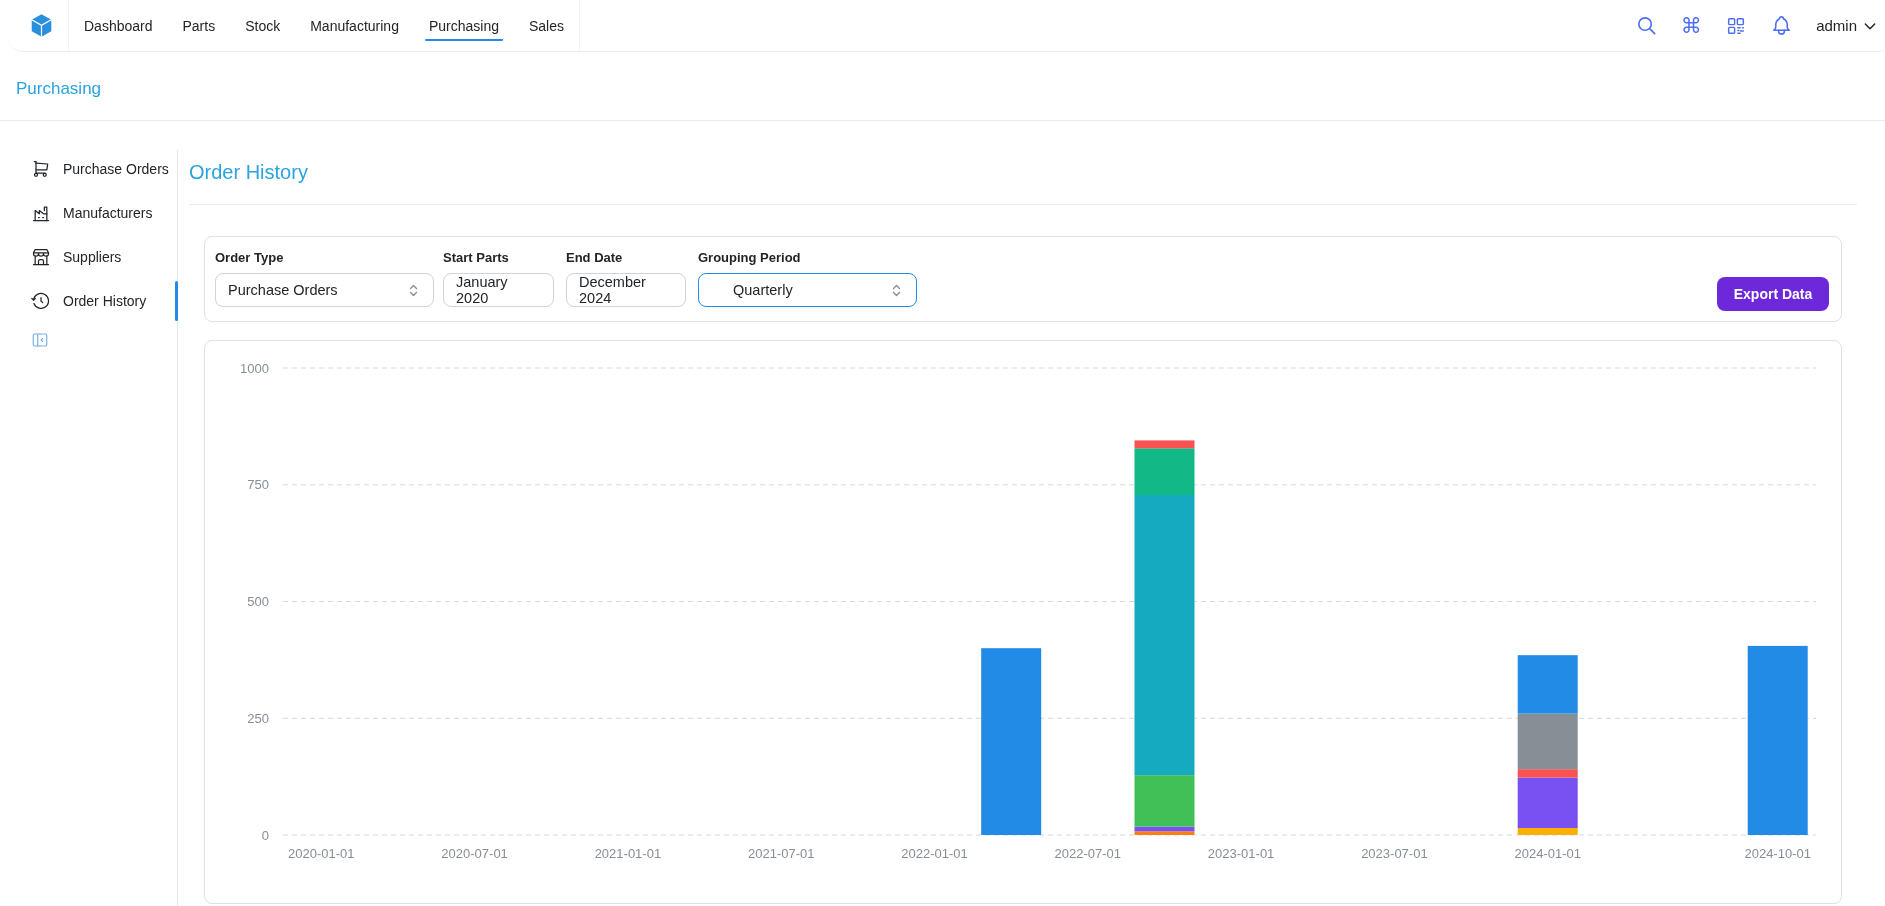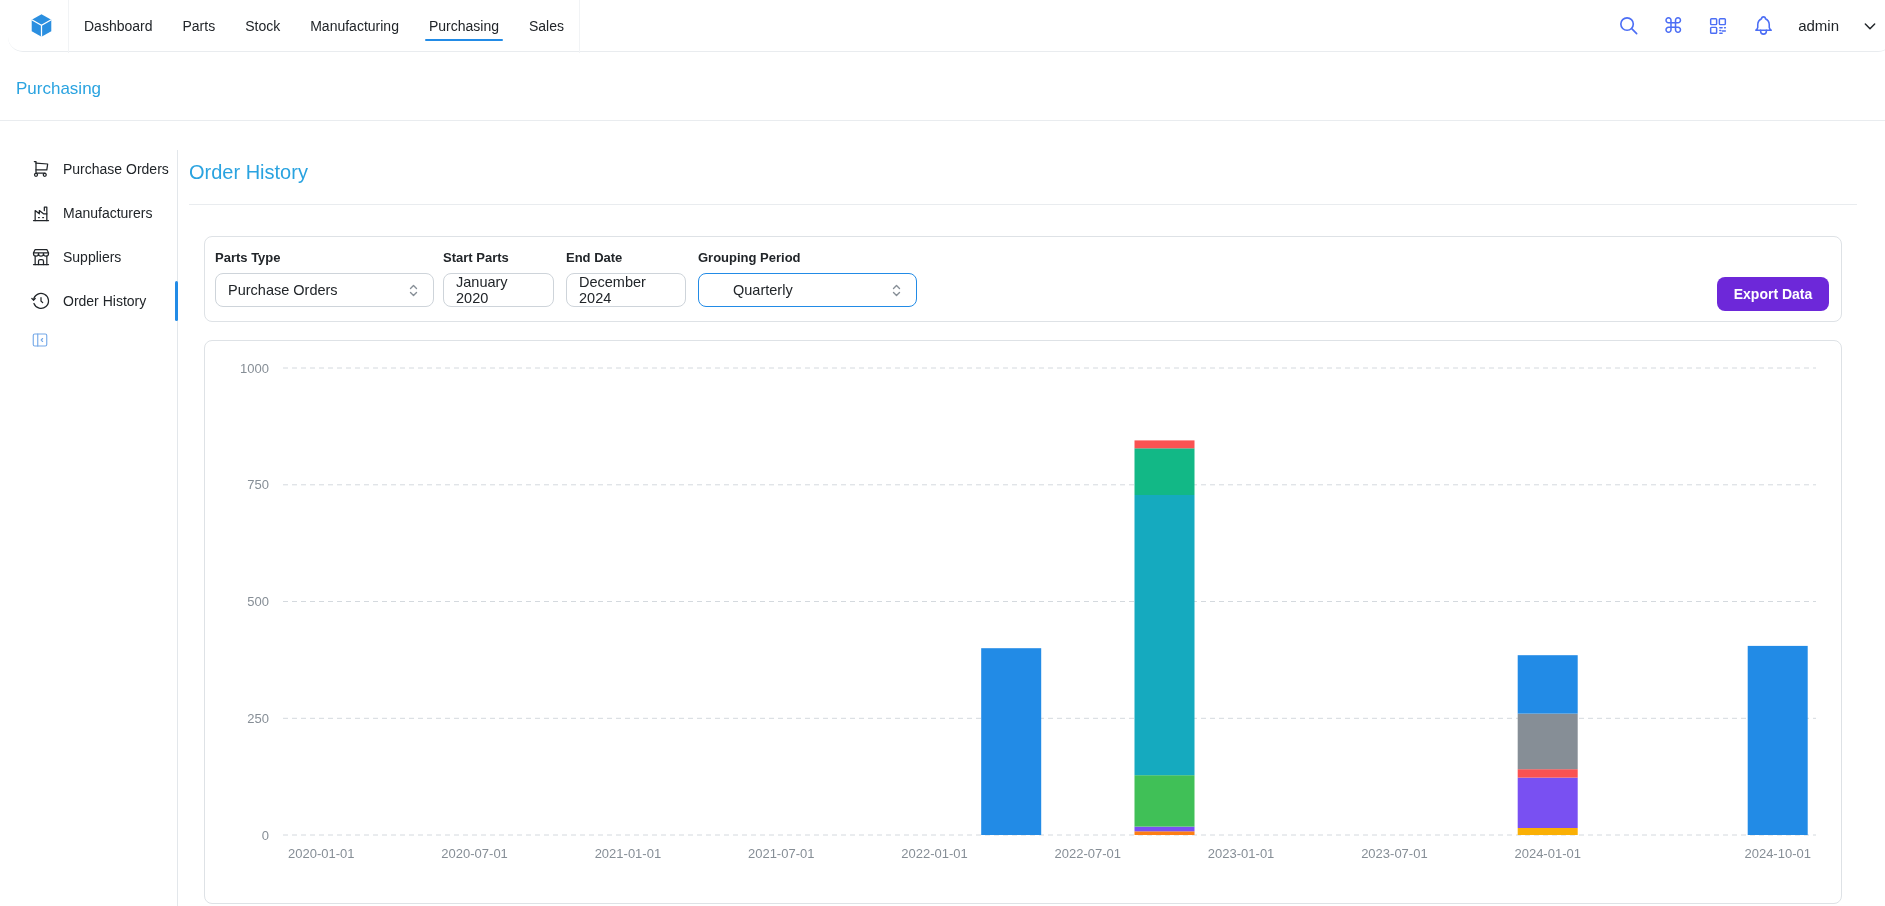--- a/index.html
+++ b/index.html
@@ -14,21 +14,21 @@
     background:#fff; border-bottom:1px solid #e9ecef;
     display:flex; align-items:center; padding:0 15px 0 20px; z-index:3;border-radius:15px;
   }
   .logo { width:28px; height:28px; margin-right:12px; display:flex; align-items:center; cursor:pointer; }
   .tabs { display:flex; align-items:stretch; height:55px; border-left:1px solid #f1f3f5; border-right:1px solid #f1f3f5; }
   .tab { position:relative; display:flex; align-items:center; padding:0 15px; font-size:14px; color:#212529; cursor:pointer; white-space:nowrap; }
   .tab.active::after { content:""; position:absolute; left:11px; right:11px; bottom:12px; height:2px; border-radius:2px; background:#228be6; }
   .nav-right { margin-left:auto; display:flex; align-items:center; gap:21px; }
   .nav-icon { width:24px; height:24px; display:flex; align-items:center; justify-content:center; cursor:pointer; }
   .cmd-glyph { font-size:21px; color:#4c6ef5; line-height:1; }
-  .user { display:flex; align-items:flex-end; gap:23px; margin-left:2px; cursor:pointer; }
+  .user { display:flex; align-items:flex-end; gap:5px; margin-left:2px; cursor:pointer; }
   .user-name { font-size:15px; color:#212529; }
   
   .breadcrumb-bar {
     position:absolute; top:57px; left:0; width:1885px; height:64px;
     border-bottom:1px solid #e9ecef; display:flex; align-items:center; padding:0 16px; background:#fff;
   }
   .breadcrumb { font-size:17px; color:#2aa3e0; cursor:pointer; }
   
   .sidebar { position:absolute; top:121px; left:0; width:177px; padding-top:26px; }
   .side-item { height:44px; display:flex; align-items:center; gap:12px; padding-left:31px; font-size:14px; color:#212529; cursor:pointer; white-space:nowrap; }
@@ -171,21 +171,21 @@
   </div>
 </aside>
 <div class="sidebar-divider"></div>
 <div class="active-bar"></div>
 
 <h1 class="page-title">Order History</h1>
 <div class="title-divider"></div>
 
 <div class="filter-card">
   <div class="fgroup" style="left:10px; width:219px;">
-    <div class="flabel">Parts Type</div>
+    <div class="flabel">Order Type</div>
     <div class="fcontrol select">
       <span>Purchase Orders</span>
       <svg width="15" height="15" viewBox="0 0 15 15" fill="none" stroke="#868e96" stroke-width="1.4" stroke-linecap="round" stroke-linejoin="round">
         <polyline points="4.5 5.6 7.5 2.6 10.5 5.6"></polyline>
           <polyline points="4.5 9.4 7.5 12.4 10.5 9.4"></polyline>
       </svg>
     </div>
   </div>
   <div class="fgroup" style="left:238px; width:111px;">
     <div class="flabel">Start Parts</div>

